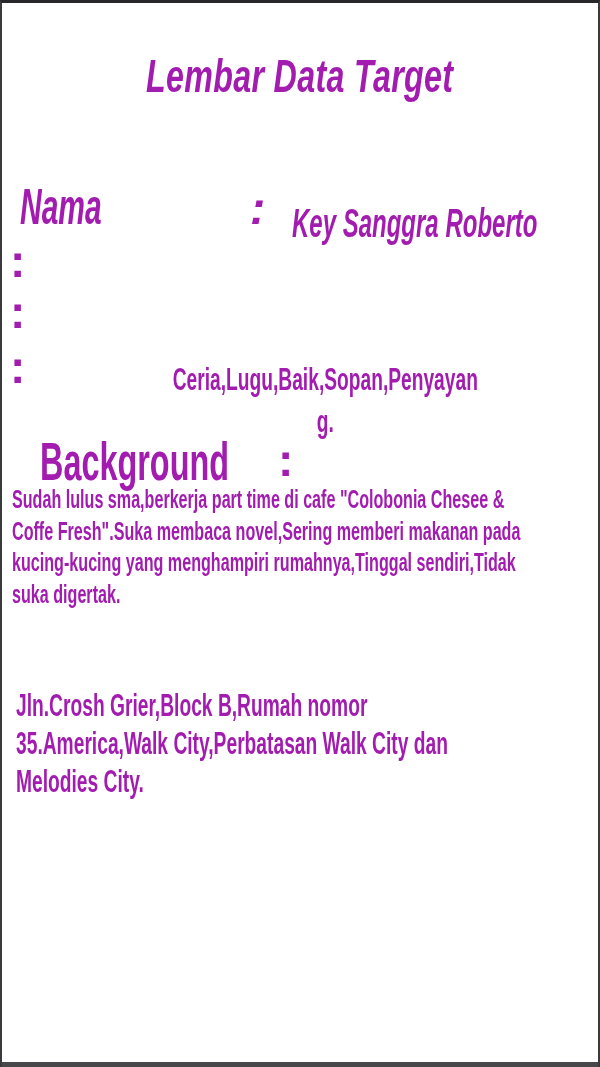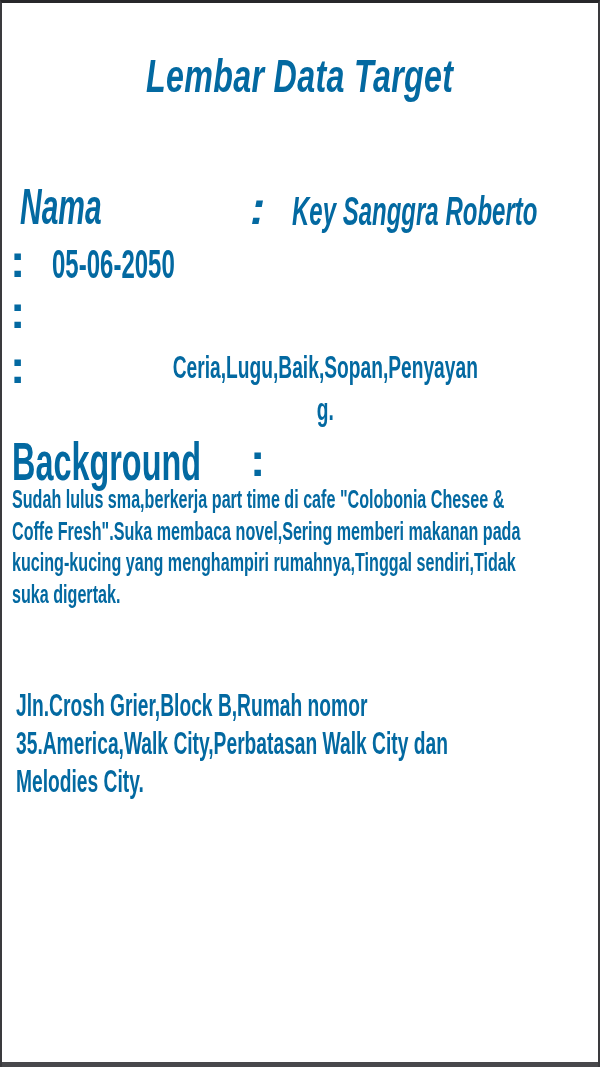--- a/index.html
+++ b/index.html
@@ -8,51 +8,51 @@
     width: 600px;
     height: 1067px;
     box-sizing: border-box;
     background: #ffffff;
     border-top: 3px solid #28282a;
     border-left: 2px solid #3a3a3d;
     border-right: 2px solid #3a3a3d;
     overflow: hidden;
     font-family: "Liberation Sans", sans-serif;
     font-weight: bold;
-    color: #0369a1;
+    color: #a21caf;
   }
   .abs { position: absolute; left: 0; right: 0; }
 
   
   .cx { display: inline-block; transform: scaleX(0.60); transform-origin: 0 0; white-space: nowrap; }
   .cx-c { display: inline-block; transform: scaleX(0.70); transform-origin: 50% 0; white-space: nowrap; }
   .cx-block { transform: scaleX(0.62); transform-origin: 0 0; white-space: pre-line; }
   .cx-center { display: inline-block; transform: scaleX(0.60); transform-origin: 50% 0; white-space: pre-line; text-align: center; }
 
   .title-wrap { top: 46px; text-align: center; }
   .title { font-size: 46px; line-height: 1.2; font-style: italic; letter-spacing: 0.5px; }
 
   .row { display: flex; align-items: flex-start; }
   .cell-label { flex: none; width: 240px; padding-left: 18px; box-sizing: border-box; }
   .cell-colon { flex: none; width: 50px; padding-left: 8px; padding-top: 3px; box-sizing: border-box; font-size: 46px; line-height: 1; }
-  .cell-value { flex: 1; min-width: 0; padding-top: 9px; }
+  .cell-value { flex: 1; min-width: 0; padding-top: 9px; margin-top: 12px; }
 
   .lbl { font-size: 50px; line-height: 1; }
   .lbl-lg { font-size: 55px; line-height: 1; }
   .val { font-size: 40px; line-height: 1; }
 
   .row-nama  { top: 179px; font-style: italic; }
   .row-tgl   { top: 232px; }
   .row-bb    { top: 283px; }
   .row-sifat { top: 338px; }
   .row-sifat .cell-value { padding-top: 6px; text-align: center; }
   .val-multi { font-size: 32px; line-height: 1.3; }
 
   .bg-heading { top: 431px; }
-  .bg-heading .cell-label { padding-left: 10px; }
+  .bg-heading .cell-label { padding-left: 10px; margin-left: 28px; }
   .bg-heading .lbl-lg { font-size: 54px; }
 
   .bg-para { top: 481px; left: 10px; width: 900px; font-size: 26px; line-height: 31.5px; }
   .addr-heading { top: 631px; left: 18px; width: 580px; }
   .addr-para { top: 684px; left: 14px; width: 800px; font-size: 31px; line-height: 38px; }
 
   .bottom-bar { position: absolute; bottom: 0; left: 0; right: 0; height: 5px; background: #48484b; }
 </style>
 </head>
 <body>
@@ -68,23 +68,20 @@
       <span class="lbl cx">Nama</span>
     </div>
     <div class="cell-colon">:</div>
     <div class="cell-value">
       <span class="val cx">Key Sanggra Roberto</span>
     </div>
   </div>
 
   <div class="abs row row-tgl">
     <div class="cell-colon">:</div>
-    <div class="cell-value">
-      <span class="val cx">05-06-2050</span>
-    </div>
   </div>
 
   <div class="abs row row-bb">
     <div class="cell-colon">:</div>
   </div>
 
   <div class="abs row row-sifat">
     <div class="cell-colon">:</div>
     <div class="cell-value">
       <span class="val-multi cx-center">Ceria,Lugu,Baik,Sopan,Penyayan

